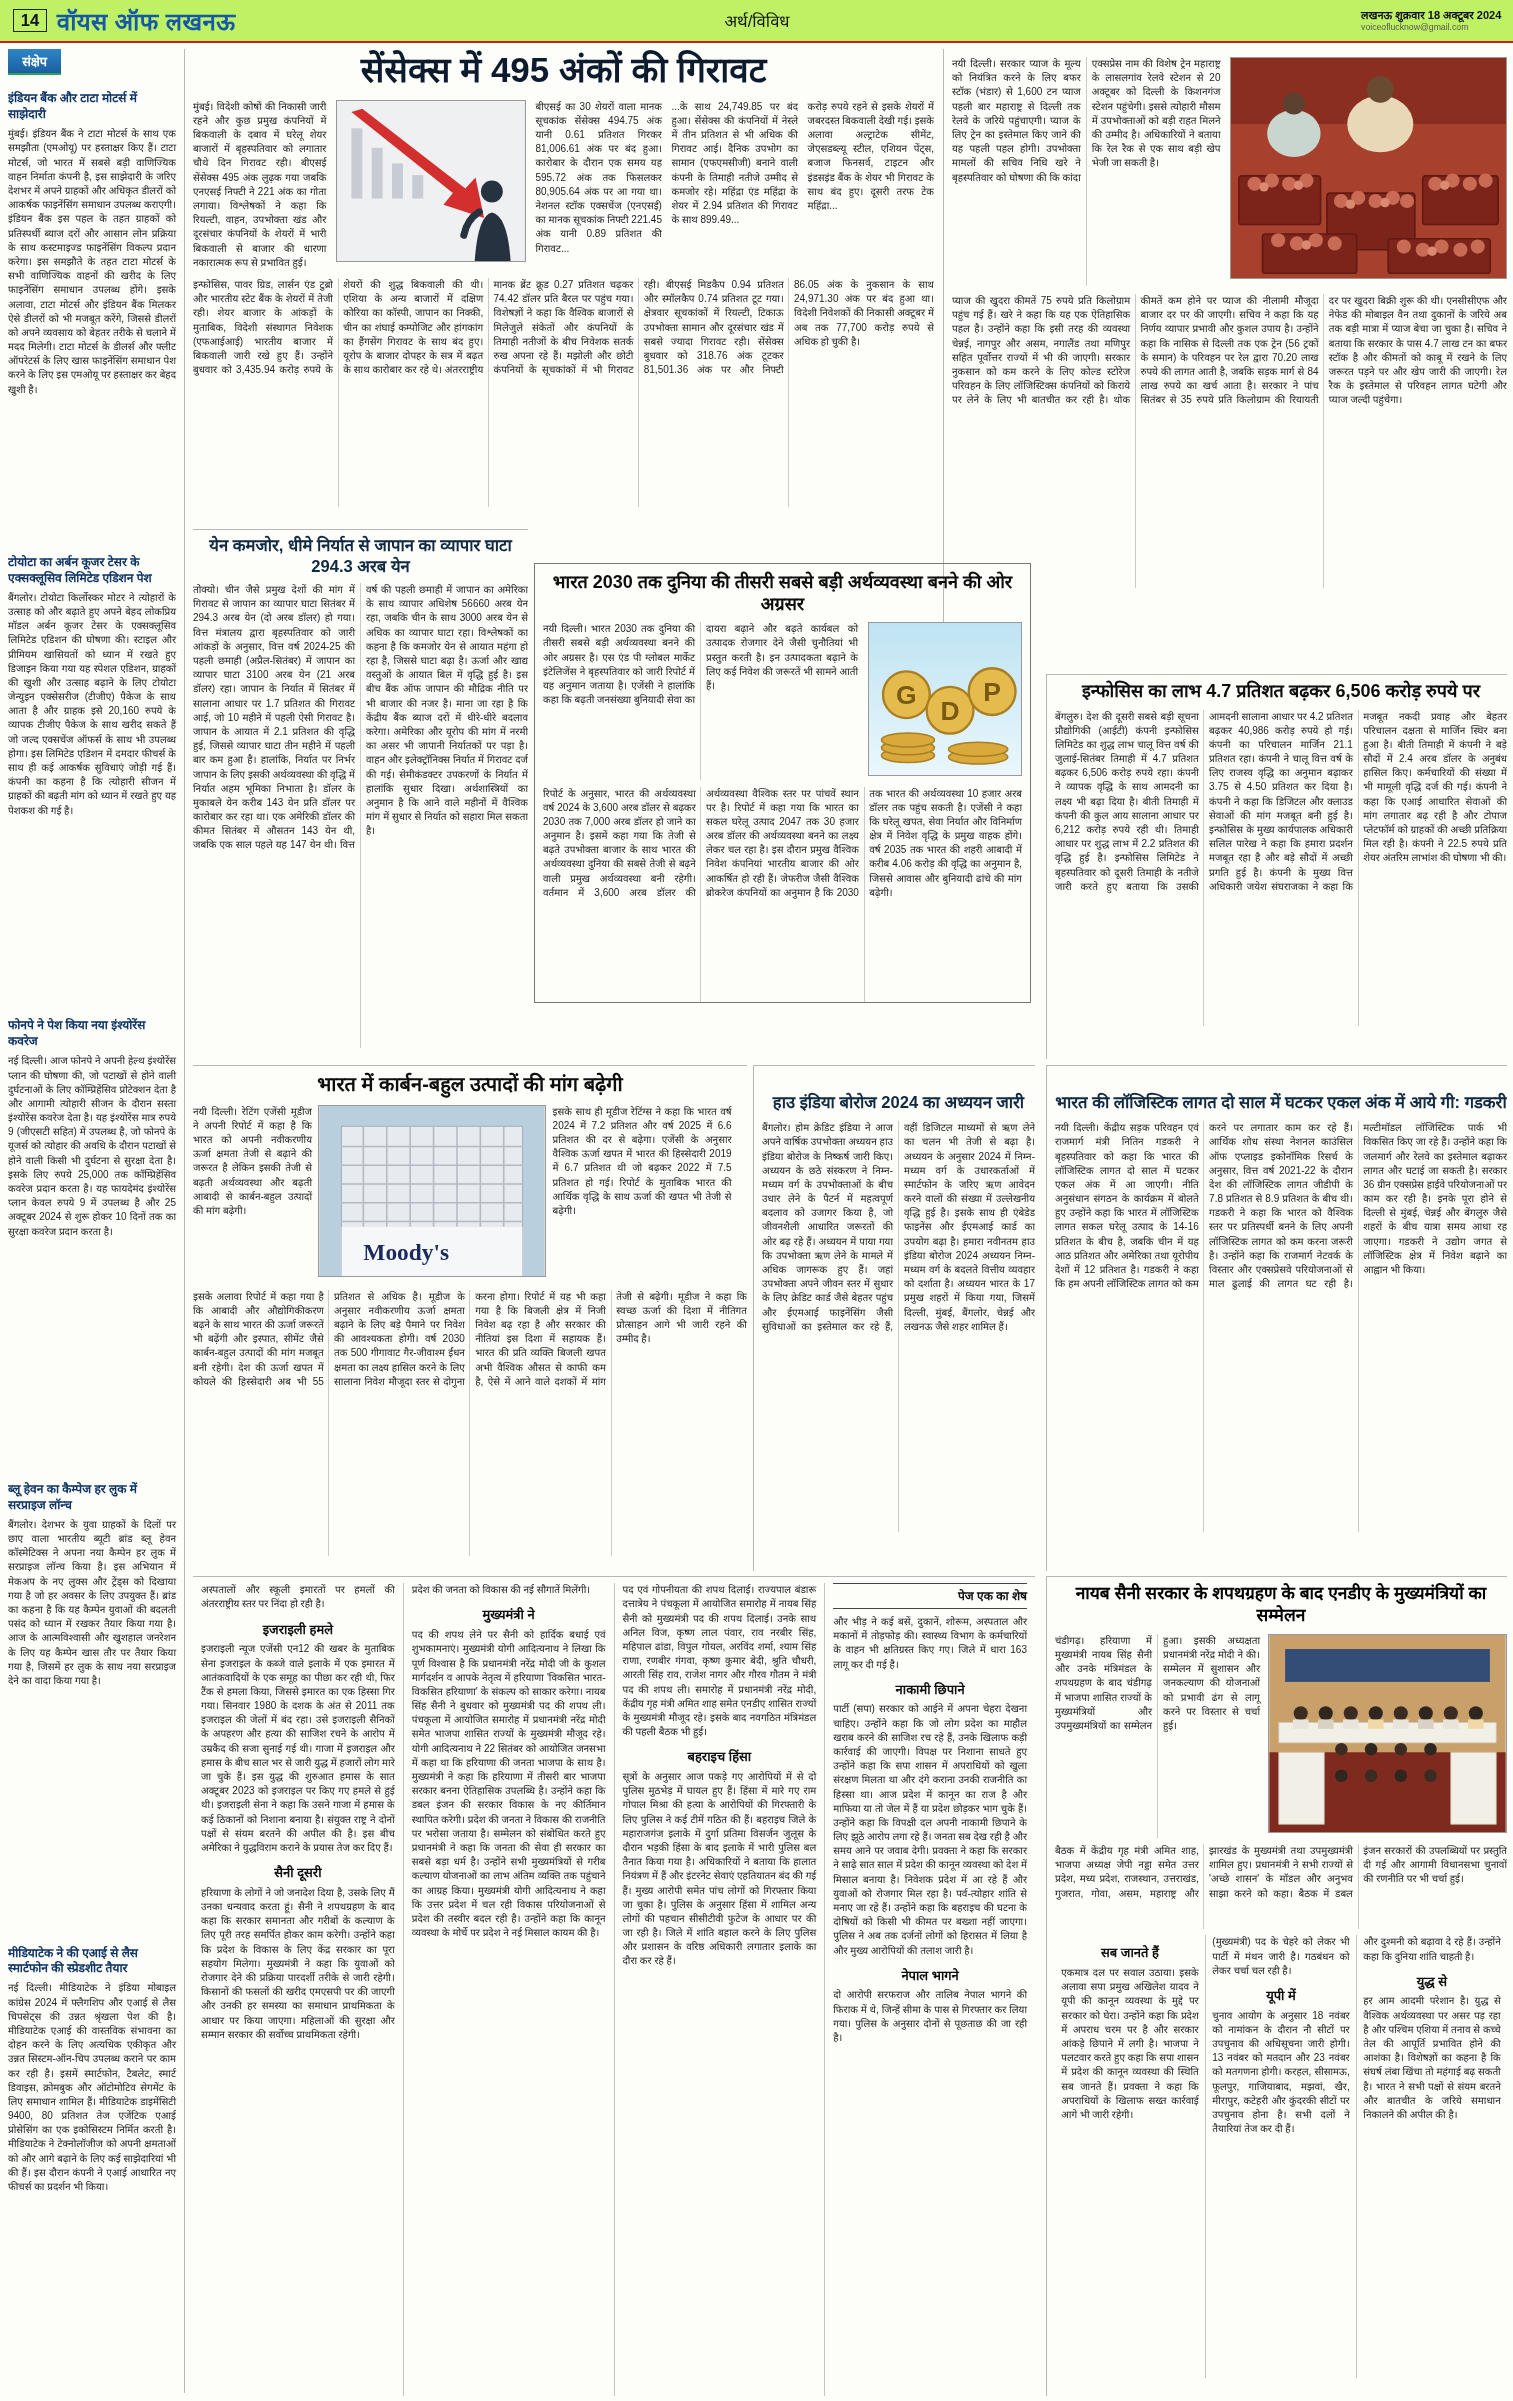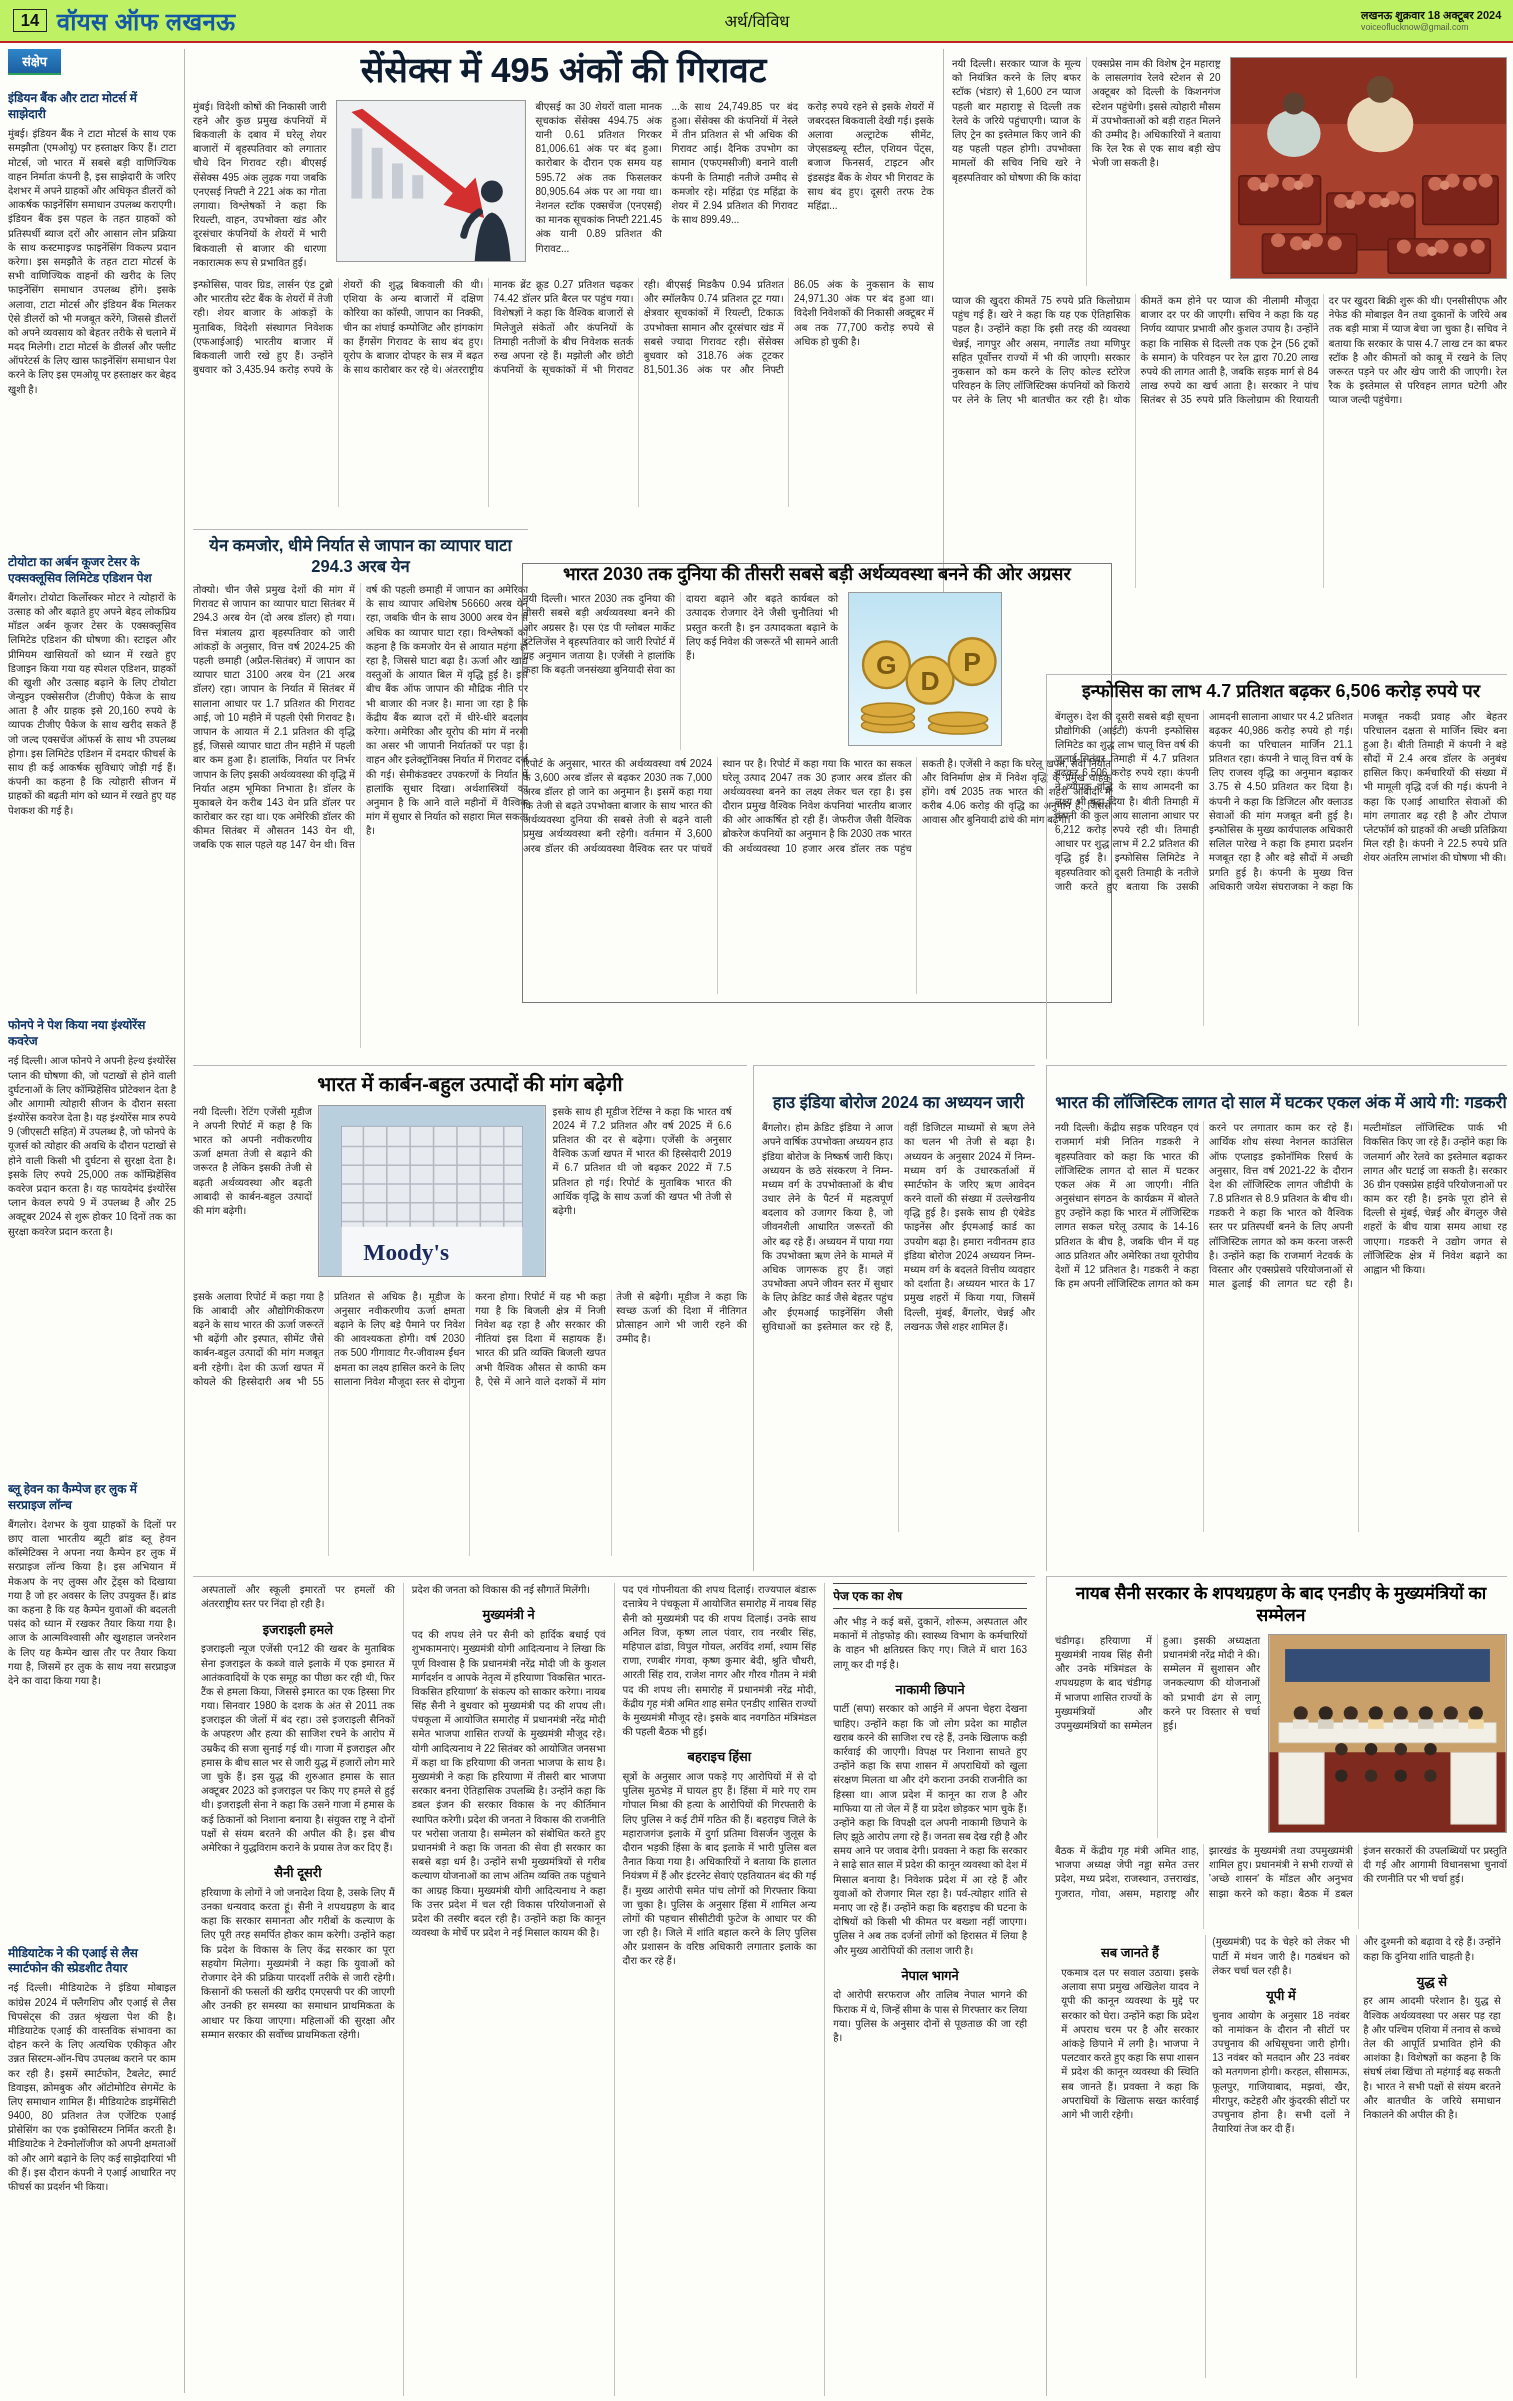--- a/index.html
+++ b/index.html
@@ -27,21 +27,21 @@
   .briefs-badge{align-self:flex-start;background:linear-gradient(#2e86c8,#1b5fa0);color:#fff;font-size:12.7px;font-weight:bold;padding:3.2px 14.2px;border-bottom:2.4px solid #2aa05a}
   .brief-title{font-size:12px;font-weight:bold;color:#0e3566;line-height:1.3;margin-bottom:4.7px}
   .brief-item{flex:1}
   
   .lead-hl{font-size:35px;text-align:center;color:#0d1b2e}
   .onion-hl{font-size:23px;text-align:center;color:#102a43}
   .mid-hl{font-size:16.6px;text-align:center;color:#102a43}
   .box-hl{font-size:18px;text-align:center;color:#0d0d0d}
   .carbon-hl{font-size:20px;text-align:center;color:#0d0d0d}
   .nda-hl{font-size:17.4px;text-align:center;color:#000000}
-  .sect-hdr{font-size:12px;font-weight:bold;text-align:left;border-top:1.6px solid #444;border-bottom:1.6px solid #444;padding:3.2px 0;margin-bottom:6.3px;color:#101010}
+  .sect-hdr{font-size:12px;font-weight:bold;text-align:right;border-top:1.6px solid #444;border-bottom:1.6px solid #444;padding:3.2px 0;margin-bottom:6.3px;color:#101010}
   .imgbox{flex:none;border:0.8px solid #999;background:#ddd}
   .imgbox svg{display:block;width:100%;height:100%}
   
   .bb{display:flex}
   .bb-col{flex:1;padding:0 8px;border-right:0.8px solid #c2c2c2;overflow:hidden}
   .bb-col:last-child{border-right:none}
   .rule-l{border-left:0.8px solid #b7b7b7;padding-left:8px}
   .rule-t{border-top:0.8px solid #b7b7b7;padding-top:6.3px}
   .subcol{flex:1;border-right:0.8px solid #c2c2c2;padding:0 6.3px;overflow:hidden}
   .subcol:last-child{border-right:none}
@@ -162,21 +162,21 @@
     </div>
   </div>
   <div class="bt c3" style="margin-top:8px;height:294px">प्याज की खुदरा कीमतें 75 रुपये प्रति किलोग्राम पहुंच गई हैं। खरे ने कहा कि यह एक ऐतिहासिक पहल है। उन्होंने कहा कि इसी तरह की व्यवस्था चेन्नई, नागपुर और असम, नगालैंड तथा मणिपुर सहित पूर्वोत्तर राज्यों में भी की जाएगी। सरकार नुकसान को कम करने के लिए कोल्ड स्टोरेज परिवहन के लिए लॉजिस्टिक्स कंपनियों को किराये पर लेने के लिए भी बातचीत कर रही है। थोक कीमतें कम होने पर प्याज की नीलामी मौजूदा बाजार दर पर की जाएगी। सचिव ने कहा कि यह निर्णय व्यापार प्रभावी और कुशल उपाय है। उन्होंने कहा कि नासिक से दिल्ली तक एक ट्रेन (56 ट्रकों के समान) के परिवहन पर रेल द्वारा 70.20 लाख रुपये की लागत आती है, जबकि सड़क मार्ग से 84 लाख रुपये का खर्च आता है। सरकार ने पांच सितंबर से 35 रुपये प्रति किलोग्राम की रियायती दर पर खुदरा बिक्री शुरू की थी। एनसीसीएफ और नेफेड की मोबाइल वैन तथा दुकानों के जरिये अब तक बड़ी मात्रा में प्याज बेचा जा चुका है। सचिव ने बताया कि सरकार के पास 4.7 लाख टन का बफर स्टॉक है और कीमतों को काबू में रखने के लिए जरूरत पड़ने पर और खेप जारी की जाएगी। रेल रैक के इस्तेमाल से परिवहन लागत घटेगी और प्याज जल्दी पहुंचेगा।</div>
 </article>
 
 <article class="block rule-t" style="left:193px;top:529px;width:335px;height:529px">
   <h2 class="hl mid-hl">येन कमजोर, धीमे निर्यात से जापान का व्यापार घाटा 294.3 अरब येन</h2>
   <div class="bt c2" style="margin-top:6.3px;height:465px">तोक्यो। चीन जैसे प्रमुख देशों की मांग में गिरावट से जापान का व्यापार घाटा सितंबर में 294.3 अरब येन (दो अरब डॉलर) हो गया। वित्त मंत्रालय द्वारा बृहस्पतिवार को जारी आंकड़ों के अनुसार, वित्त वर्ष 2024-25 की पहली छमाही (अप्रैल-सितंबर) में जापान का व्यापार घाटा 3100 अरब येन (21 अरब डॉलर) रहा। जापान के निर्यात में सितंबर में सालाना आधार पर 1.7 प्रतिशत की गिरावट आई, जो 10 महीने में पहली ऐसी गिरावट है। जापान के आयात में 2.1 प्रतिशत की वृद्धि हुई, जिससे व्यापार घाटा तीन महीने में पहली बार कम हुआ है। हालांकि, निर्यात पर निर्भर जापान के लिए इसकी अर्थव्यवस्था की वृद्धि में निर्यात अहम भूमिका निभाता है। डॉलर के मुकाबले येन करीब 143 येन प्रति डॉलर पर कारोबार कर रहा था। एक अमेरिकी डॉलर की कीमत सितंबर में औसतन 143 येन थी, जबकि एक साल पहले यह 147 येन थी। वित्त वर्ष की पहली छमाही में जापान का अमेरिका के साथ व्यापार अधिशेष 56660 अरब येन रहा, जबकि चीन के साथ 3000 अरब येन से अधिक का व्यापार घाटा रहा। विश्लेषकों का कहना है कि कमजोर येन से आयात महंगा हो रहा है, जिससे घाटा बढ़ा है। ऊर्जा और खाद्य वस्तुओं के आयात बिल में वृद्धि हुई है। इस बीच बैंक ऑफ जापान की मौद्रिक नीति पर भी बाजार की नजर है। माना जा रहा है कि केंद्रीय बैंक ब्याज दरों में धीरे-धीरे बदलाव करेगा। अमेरिका और यूरोप की मांग में नरमी का असर भी जापानी निर्यातकों पर पड़ा है। वाहन और इलेक्ट्रॉनिक्स निर्यात में गिरावट दर्ज की गई। सेमीकंडक्टर उपकरणों के निर्यात में हालांकि सुधार दिखा। अर्थशास्त्रियों का अनुमान है कि आने वाले महीनों में वैश्विक मांग में सुधार से निर्यात को सहारा मिल सकता है।</div>
 </article>
 
-<article class="block" style="left:522px;top:563px;width:590px;height:440px;border:0.8px solid #777;">
+<article class="block" style="left:534px;top:563px;width:497px;height:440px;border:0.8px solid #777;padding:8px">
   <h2 class="hl box-hl">भारत 2030 तक दुनिया की तीसरी सबसे बड़ी अर्थव्यवस्था बनने की ओर अग्रसर</h2>
   <div class="rowflex" style="margin-top:6.3px;height:158px">
     <div class="bt c2" style="width:315px">नयी दिल्ली। भारत 2030 तक दुनिया की तीसरी सबसे बड़ी अर्थव्यवस्था बनने की ओर अग्रसर है। एस एंड पी ग्लोबल मार्केट इंटेलिजेंस ने बृहस्पतिवार को जारी रिपोर्ट में यह अनुमान जताया है। एजेंसी ने हालांकि कहा कि बढ़ती जनसंख्या बुनियादी सेवा का दायरा बढ़ाने और बढ़ते कार्यबल को उत्पादक रोजगार देने जैसी चुनौतियां भी प्रस्तुत करती है। इन उत्पादकता बढ़ाने के लिए कई निवेश की जरूरतें भी सामने आती हैं।</div>
     <div class="imgbox" style="width:154px;height:154px">
       <svg viewBox="0 0 195 195">
         <defs>
           <linearGradient id="sky" x1="0" y1="0" x2="0" y2="1">
             <stop offset="0" stop-color="#bfe3f2"></stop>
               <stop offset="1" stop-color="#eaf7fd"></stop>
           </linearGradient>

